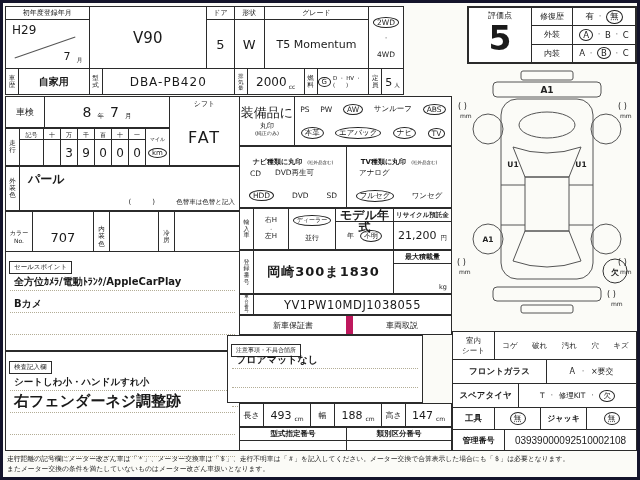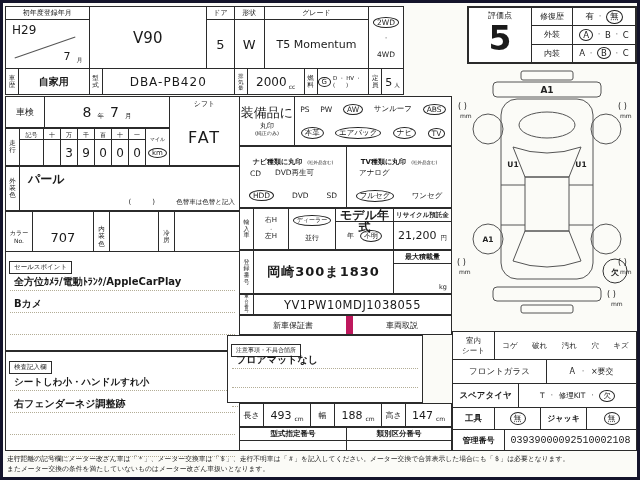--- a/index.html
+++ b/index.html
@@ -217,21 +217,21 @@
     <div style="height:15px;padding:2px 0 0 3px;"><span class="tag">セールスポイント</span></div>
     <div class="dln" style="height:20px;font-size:10px;">全方位ｶﾒﾗ/電動ﾄﾗﾝｸ/AppleCarPlay</div>
     <div class="dln" style="height:20px;font-size:10px;">Bカメ</div>
     <div class="dln" style="height:20px;"></div>
     <div class="dln" style="height:20px;"></div>
   </div>
 
   <div class="bx" style="left:2px;top:348px;width:235px;height:100px;">
     <div style="height:15px;padding:2px 0 0 3px;"><span class="tag">検査記入欄</span></div>
     <div class="dln" style="height:20px;font-size:9.5px;">シートしわ小・ハンドルすれ小</div>
-    <div class="dln" style="height:20px;font-size:10px;">右フェンダーネジ調整跡</div>
+    <div class="dln" style="height:20px;font-size:15px;">右フェンダーネジ調整跡</div>
     <div class="dln" style="height:20px;"></div>
     <div class="dln" style="height:20px;"></div>
   </div>
 
   <div class="bx" style="left:236px;top:93px;width:213px;height:50px;display:flex;">
     <div style="width:54px;border-right:1px solid #2b2b2b;display:flex;flex-direction:column;align-items:center;justify-content:center;line-height:1.25;">
       <span style="font-size:13px;">装備品に</span>
       <span style="font-size:7px;">丸印</span>
       <span style="font-size:5px;">(純正のみ)</span>
     </div>
@@ -381,21 +381,21 @@
       </div>
       <div style="flex:1;display:flex;align-items:center;justify-content:space-around;font-size:7.5px;">
         <span>コゲ</span>
         <span>破れ</span>
         <span>汚れ</span>
         <span>穴</span>
         <span>キズ</span>
       </div>
     </div>
     <div class="crow" style="height:24px;">
-      <div class="ccell" style="width:94px;font-size:8.5px;font-weight:normal;">フロントガラス</div>
+      <div class="ccell" style="width:94px;font-size:8.5px;font-weight:bold;">フロントガラス</div>
       <div style="flex:1;display:flex;align-items:center;justify-content:center;gap:5px;font-size:8px;">
         <span>A</span>
         <span style="font-size:6px;">・</span>
         <span>×要交</span>
       </div>
     </div>
     <div class="crow" style="height:24px;">
       <div class="ccell" style="width:66px;font-size:8.5px;font-weight:bold;">スペアタイヤ</div>
       <div style="flex:1;display:flex;align-items:center;justify-content:center;gap:4px;font-size:7.5px;">
         <span>T</span>
@@ -410,21 +410,21 @@
       <div class="ccell" style="width:46px;">
             <span class="crc" style="font-size:8px;">無</span>
           </div>
       <div class="ccell" style="width:46px;font-size:8px;font-weight:bold;">ジャッキ</div>
       <div class="ccell" style="flex:1;border-right:none;">
             <span class="crc" style="font-size:8px;">無</span>
           </div>
     </div>
     <div style="flex:1;display:flex;">
       <div class="ccell" style="width:52px;font-size:8px;font-weight:bold;">管理番号</div>
-      <div style="flex:1;display:flex;align-items:center;justify-content:center;font-size:10px;font-family:Liberation Mono, monospace;">03939000092510002108</div>
+      <div style="flex:1;display:flex;align-items:center;justify-content:center;font-size:10px;font-family:Liberation Sans, sans-serif;">03939000092510002108</div>
     </div>
   </div>
 
   <svg style="position:absolute;left:452px;top:66px;" width="182" height="256" viewBox="0 0 182 256">
     <g fill="none" stroke="#555" stroke-width="1">
       <rect x="66" y="2" width="52" height="9" rx="2"></rect>
       <rect x="38" y="13" width="108" height="15" rx="4"></rect>
       <rect x="46" y="30" width="92" height="180" rx="16"></rect>
       <circle cx="33" cy="60" r="15"></circle>
       <circle cx="151" cy="60" r="15"></circle>

